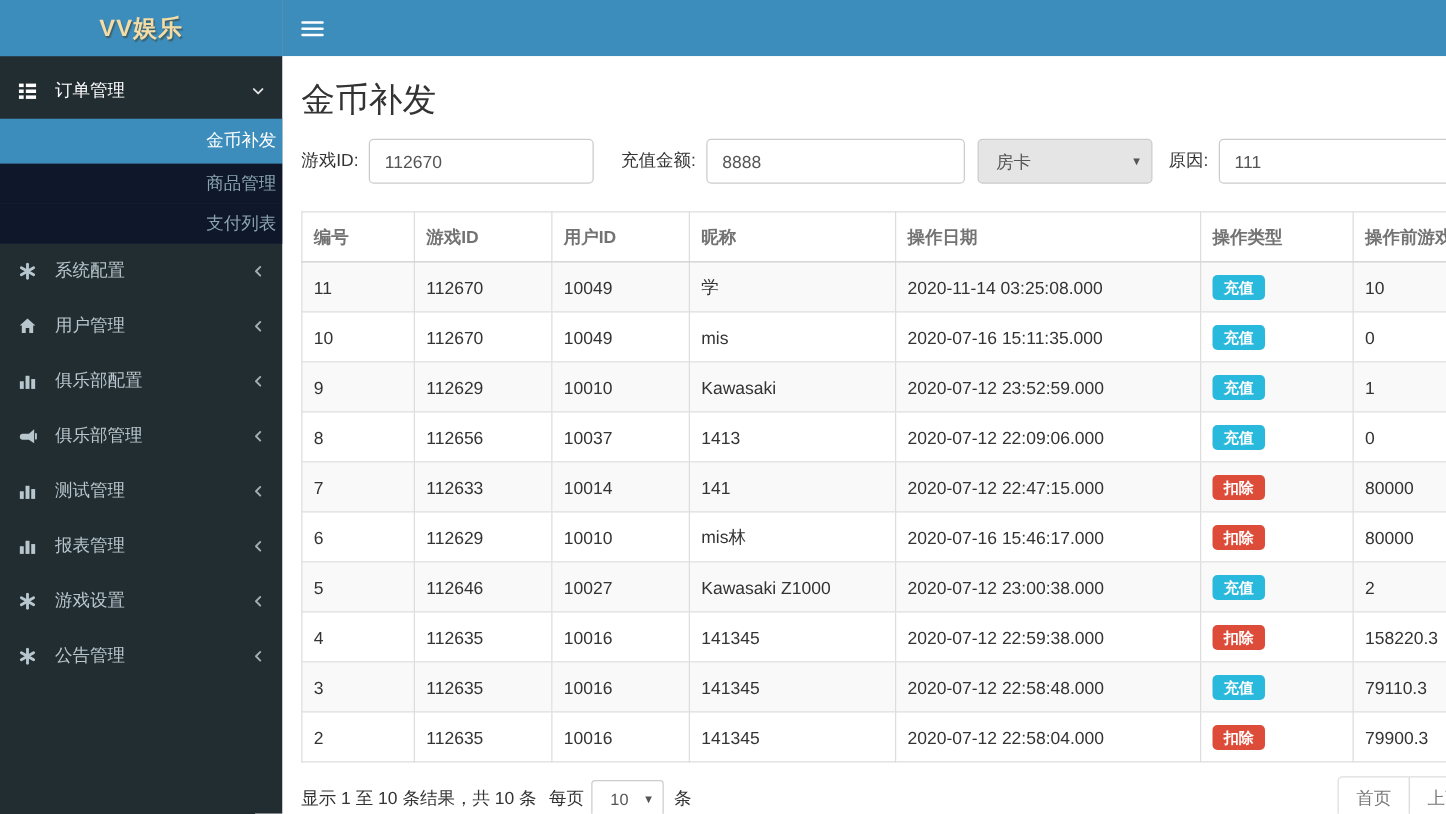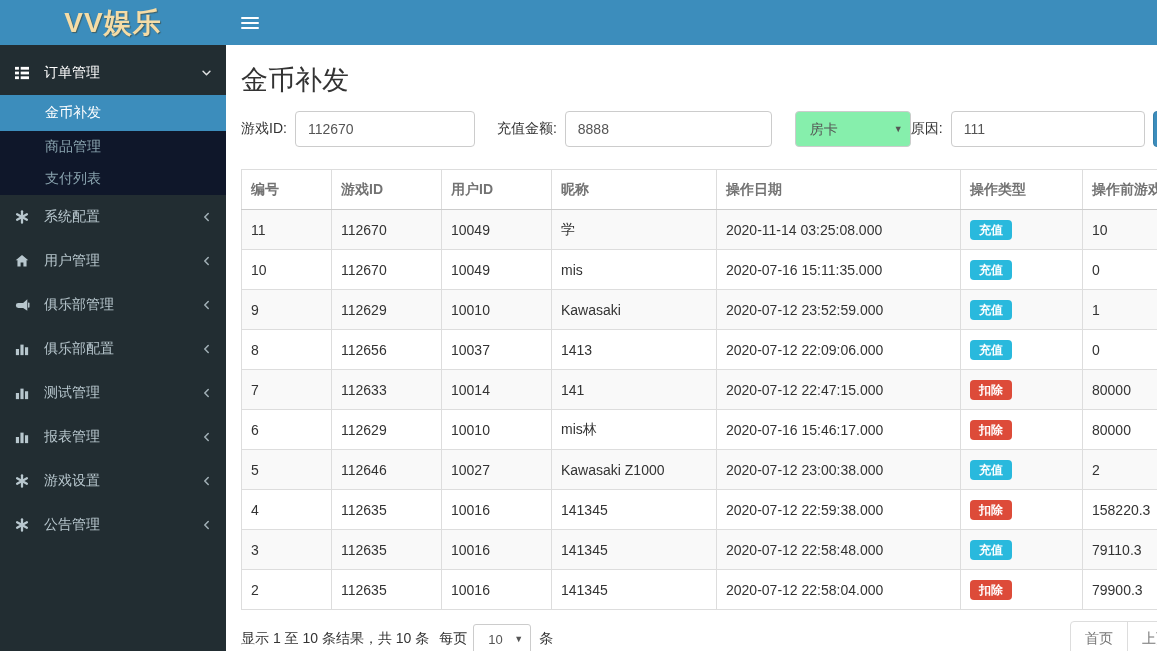--- a/index.html
+++ b/index.html
@@ -15,26 +15,26 @@
 
   
   .sidebar {
     width: 226px; min-width: 226px; height: 651px;
     background: #222d32;
     display: flex; flex-direction: column;
   }
   .logo {
     height: 45px; background: #3c8dbc;
     display: flex; align-items: center; justify-content: center;
-    color: #f5dca6; font-size: 28px; font-weight: bold;
+    color: #f5dca6; font-size: 19px; font-weight: bold;
     text-shadow: 1px 1px 1px rgba(60,40,0,0.45);
     letter-spacing: 1px;
   }
   .sidebar nav { padding-top: 6px; }
-  ul.menu { list-style: none; }
+  ul.menu { list-style: none; text-align: right; }
   .menu-item {
     position: relative;
     padding: 13px 15px;
     color: #b8c7ce; cursor: pointer;
     display: flex; align-items: center;
     font-size: 14px;
   }
   .menu-item.active-parent { color: #fff; }
   .menu-item .icon {
     width: 22px; display: inline-flex; align-items: center; justify-content: flex-start;
@@ -75,35 +75,35 @@
 
   
   .form-row { display: flex; align-items: center; white-space: nowrap; }
   .form-row label { color: #333; margin-right: 8px; }
   .txt {
     height: 36px; border: 1px solid #ccc; border-radius: 4px;
     padding: 0 12px; font-size: 14px; color: #555; outline: none;
     font-family: inherit;
   }
   #game-id-input { width: 180px; }
-  #amount-input { width: 209px; margin-right: 23px; }
+  #amount-input { width: 209px; margin-right: 10px; }
   #reason-input { width: 194px; margin-right: 8px; }
   .select-wrap { position: relative; display: inline-block; }
   .select-wrap .arrow {
     position: absolute; right: 8px; top: 50%; transform: translateY(-50%);
     font-size: 9px; color: #555; pointer-events: none;
   }
   select.type-select {
     appearance: none; -webkit-appearance: none;
-    width: 116px; height: 36px; border: 1px solid #ccc; border-radius: 4px;
-    padding: 0 22px 0 14px; font-size: 14px; color: #555; background: #86efac;
+    width: 140px; height: 36px; border: 1px solid #ccc; border-radius: 4px;
+    padding: 0 22px 0 14px; font-size: 14px; color: #555; background: #e5e5e5;
     font-family: inherit; outline: none;
   }
   .lbl-amount { margin-left: 22px; }
-  .lbl-reason { }
+  .lbl-reason { margin-left: 13px; }
   .btn-submit {
     height: 36px; width: 70px; flex: none;
     background: #3c8dbc; border: 1px solid #367fa9; border-radius: 4px;
     color: #fff; font-size: 14px; cursor: pointer; font-family: inherit;
   }
 
   
   table.data-table {
     border-collapse: collapse; table-layout: fixed;
     width: 1000px; margin-top: 22px; font-size: 14px;
@@ -206,43 +206,43 @@
               <span class="chevron">
                 <svg width="11" height="11" viewBox="0 0 16 16" fill="none" stroke="currentColor" stroke-width="2.2" stroke-linecap="round" stroke-linejoin="round">
                   <polyline points="10.5,3 5.5,8 10.5,13"></polyline>
                 </svg>
               </span>
             </div>
           </li>
           <li>
             <div class="menu-item">
               <span class="icon">
-                <svg width="15" height="14" viewBox="0 0 16 16" fill="currentColor">
-                  <path d="M13.5 1.5v13l-4.8-3.2H3.2a2.8 2.8 0 0 1 0-5.6h5.5z"></path>
-                  <rect x="14.3" y="5" width="1.7" height="6" rx="0.8"></rect>
-                </svg>
-              </span>
-              <span>俱乐部管理</span>
-              <span class="chevron">
-                <svg width="11" height="11" viewBox="0 0 16 16" fill="none" stroke="currentColor" stroke-width="2.2" stroke-linecap="round" stroke-linejoin="round">
-                  <polyline points="10.5,3 5.5,8 10.5,13"></polyline>
-                </svg>
-              </span>
-            </div>
-          </li>
-          <li>
-            <div class="menu-item">
-              <span class="icon">
                 <svg width="14" height="14" viewBox="0 0 16 16" fill="currentColor">
                   <rect x="1" y="8" width="3.6" height="7"></rect>
                   <rect x="6.2" y="3" width="3.6" height="12"></rect>
                   <rect x="11.4" y="6" width="3.6" height="9"></rect>
                 </svg>
               </span>
               <span>俱乐部配置</span>
+              <span class="chevron">
+                <svg width="11" height="11" viewBox="0 0 16 16" fill="none" stroke="currentColor" stroke-width="2.2" stroke-linecap="round" stroke-linejoin="round">
+                  <polyline points="10.5,3 5.5,8 10.5,13"></polyline>
+                </svg>
+              </span>
+            </div>
+          </li>
+          <li>
+            <div class="menu-item">
+              <span class="icon">
+                <svg width="15" height="14" viewBox="0 0 16 16" fill="currentColor">
+                  <path d="M13.5 1.5v13l-4.8-3.2H3.2a2.8 2.8 0 0 1 0-5.6h5.5z"></path>
+                  <rect x="14.3" y="5" width="1.7" height="6" rx="0.8"></rect>
+                </svg>
+              </span>
+              <span>俱乐部管理</span>
               <span class="chevron">
                 <svg width="11" height="11" viewBox="0 0 16 16" fill="none" stroke="currentColor" stroke-width="2.2" stroke-linecap="round" stroke-linejoin="round">
                   <polyline points="10.5,3 5.5,8 10.5,13"></polyline>
                 </svg>
               </span>
             </div>
           </li>
           <li>
             <div class="menu-item">
               <span class="icon">

